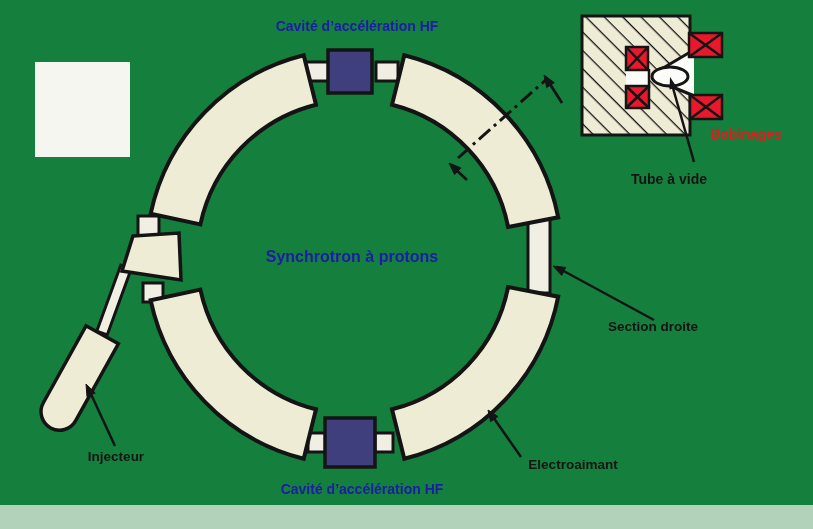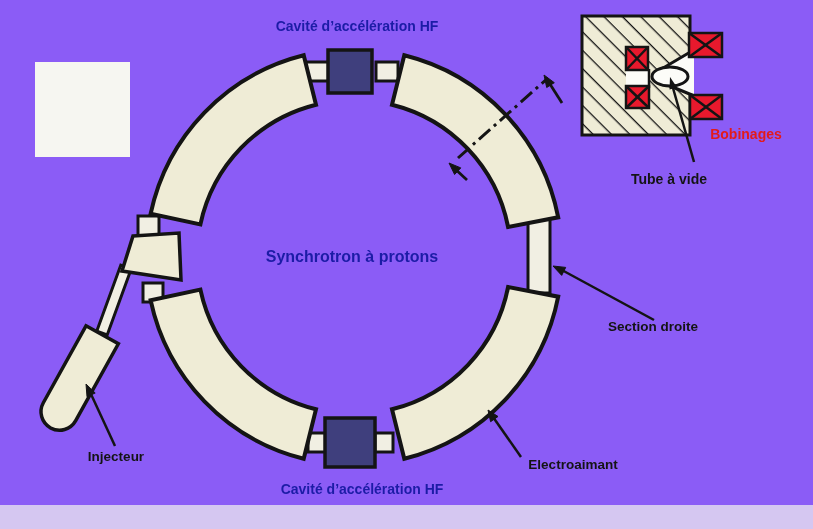--- a/index.html
+++ b/index.html
@@ -1,17 +1,17 @@
 <!DOCTYPE html>
 <html><head>
 <meta charset="utf-8">
 <style>
   html,body{margin:0;padding:0;background:#e9e9e9;}
   #stage{
-    position:relative;width:813px;height:529px;background:#8b5cf6;
+    position:relative;width:813px;height:529px;background:#15803d;
     overflow:hidden;font-family:"Liberation Sans", sans-serif;
   }
   svg{display:block;}
   text{font-family:"Liberation Sans", sans-serif;font-weight:bold;}
   .lbl-main{font-size:14px;}
   .lbl-title{font-size:16px;}
   .lbl-small{font-size:13.5px;}
 </style>
 </head>
 <body>

